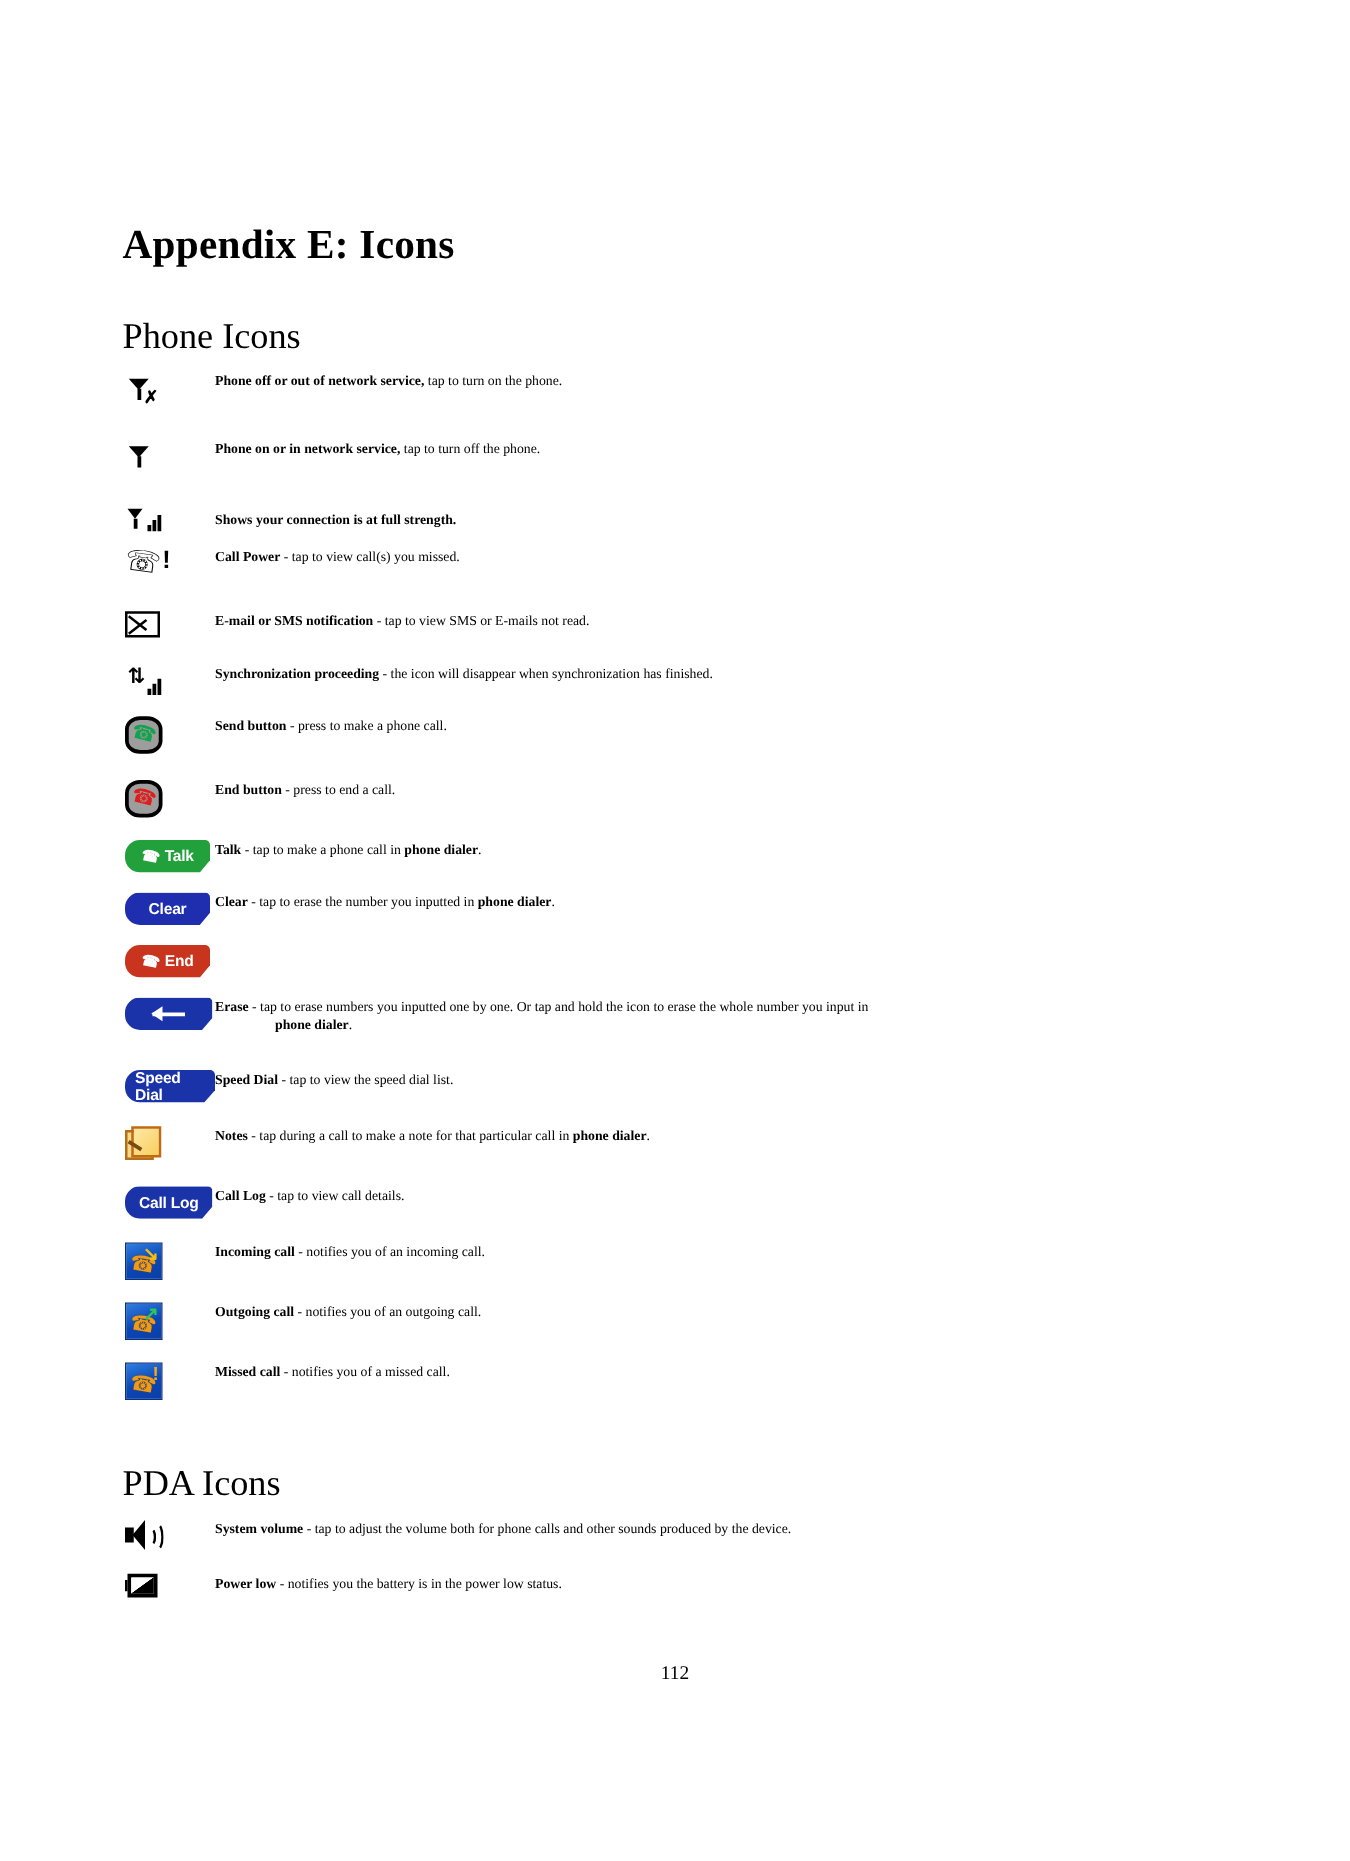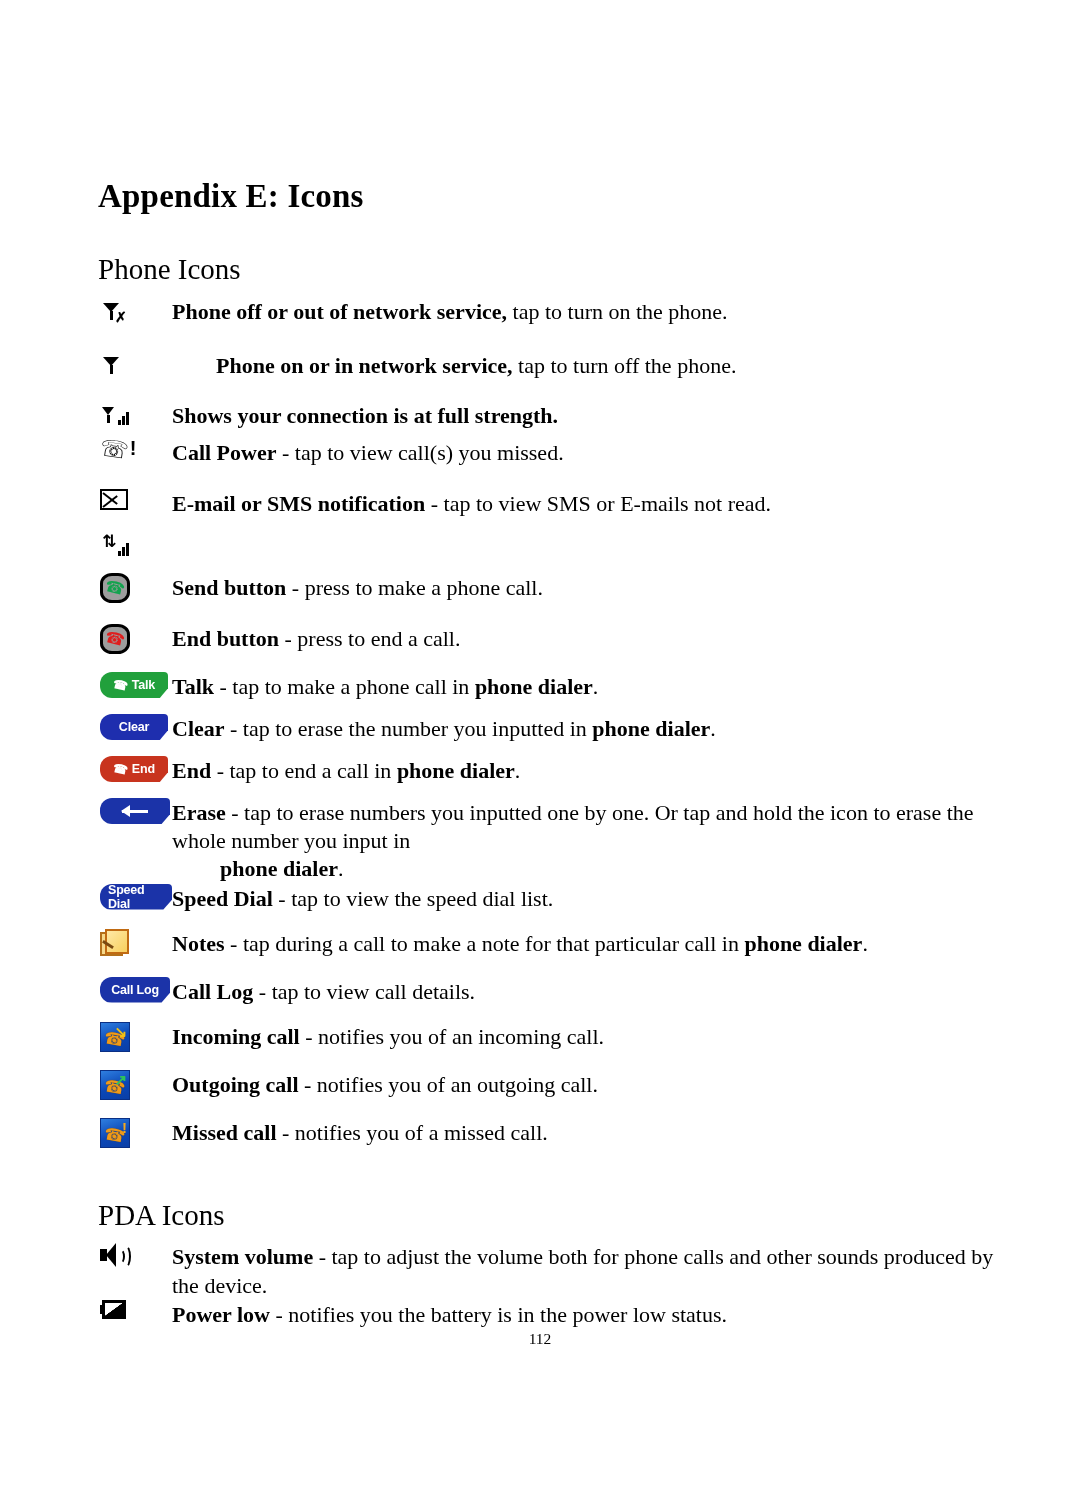--- a/index.html
+++ b/index.html
@@ -56,21 +56,21 @@
     width: 74px;
     min-width: 74px;
     display: flex;
     align-items: center;
     justify-content: flex-start;
     padding-left: 2px;
     box-sizing: border-box;
   }
   .text-cell {
     flex: 1;
-    font-size: 22px;
+    font-size: 11px;
     line-height: 1.28;
     padding-top: 1px;
   }
   .text-cell b {
     font-weight: bold;
   }
   .indent-line {
     display: block;
     padding-left: 48px;
   }
@@ -399,21 +399,21 @@
               <span class="tri"></span>
                 <span class="stem"></span>
                 <span class="xmark">✗</span>
             </span>
           </div>
           <div class="text-cell">
             <b>Phone off or out of network service</b><b>,</b><span> tap to turn on the phone.</span>
           </div>
         </div>
 
-        <div class="row" style="min-height:41px;gap:44px;">
+        <div class="row" style="min-height:41px;">
           <div class="icon-cell">
             <span class="ic antenna">
               <span class="tri"></span>
                 <span class="stem"></span>
             </span>
           </div>
           <div class="text-cell">
             <b>Phone on or in network service</b><b>,</b><span> tap to turn off the phone.</span>
           </div>
         </div>
@@ -459,20 +459,23 @@
           <div class="icon-cell">
             <span class="ic antenna">
               <span class="sync-ar">⇅</span>
               <span class="bars">
                   <i></i>
                   <i></i>
                   <i></i>
                 </span>
             </span>
           </div>
+          <div class="text-cell">
+            <b>Synchronization proceeding</b><span> -</span><span> the icon will disappear when synchronization has finished.</span>
+          </div>
         </div>
 
         <div class="row" style="min-height:51px;">
           <div class="icon-cell">
             <span class="ic octo">
               <span class="hs2 hs-green">☎</span>
             </span>
           </div>
           <div class="text-cell">
             <b>Send button</b><span> -</span><span> press to make a phone call.</span>
@@ -512,23 +515,20 @@
             <b>Clear</b><span> -</span><span> tap to erase the number you inputted in </span><b>phone dialer</b><span>.</span>
           </div>
         </div>
 
         <div class="row" style="min-height:42px;">
           <div class="icon-cell">
             <span class="ic pill" style="background:#C8341E;">
               <span class="handset">☎</span>
               <span>End</span>
             </span>
-          </div>
-          <div class="text-cell">
-            <b>End</b><span> -</span><span> tap to end a call in </span><b>phone dialer</b><span>.</span>
           </div>
         </div>
 
         <div class="row" style="min-height:58px;">
           <div class="icon-cell">
             <span class="ic pill" style="background:#1B33A8;min-width:70px;">
               <span class="arrow-left"></span>
             </span>
           </div>
           <div class="text-cell">

